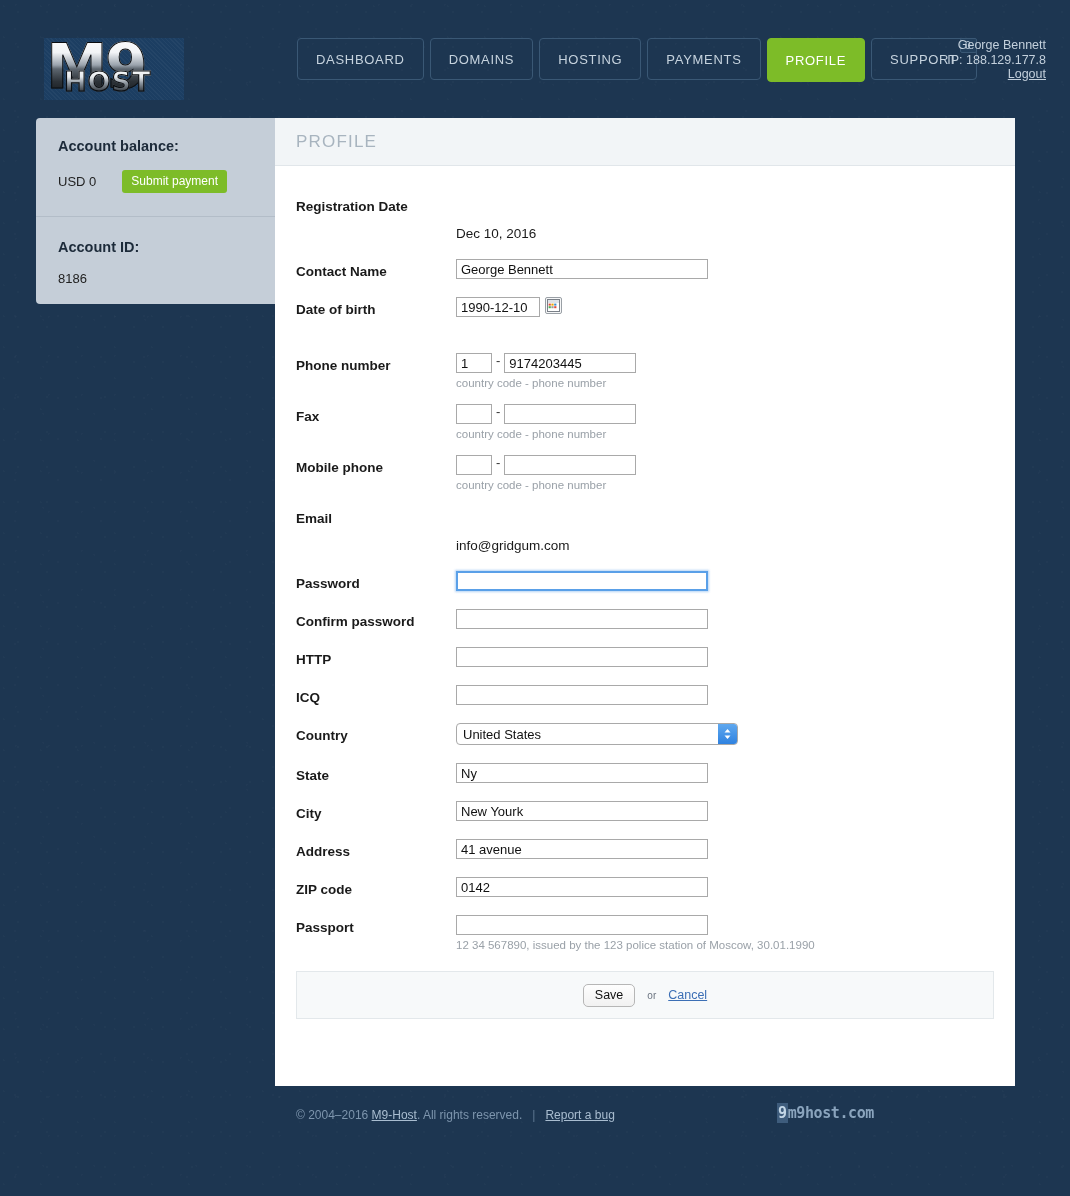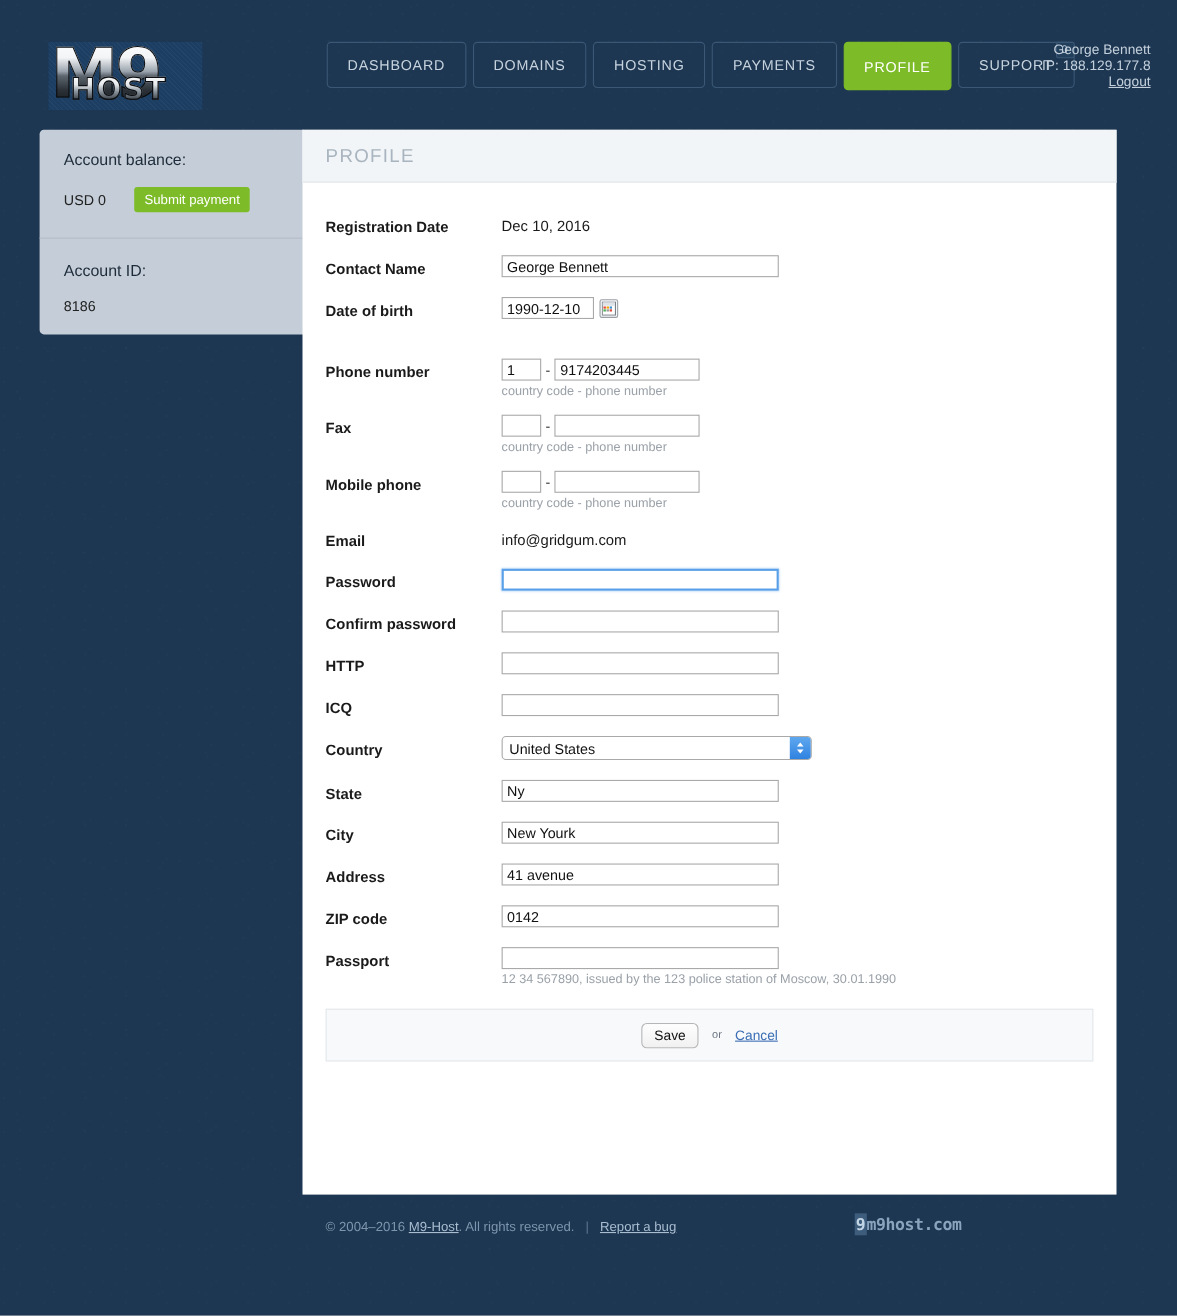--- a/index.html
+++ b/index.html
@@ -97,21 +97,21 @@
   .userinfo a{ color:#c3d0dc; text-decoration:underline; }
 
   
   .sidebar{
     position:absolute; left:36px; top:118px;
     width:240px; height:186px;
     background:#c5ced8;
     border-radius:4px 0 0 4px;
   }
   .sb-block{ padding:20px 22px 0 22px; }
-  .sb-title{ font-size:14.5px; font-weight:normal; color:#1d2b3a; margin:0 0 16px 0; }
+  .sb-title{ font-size:14.5px; font-weight:bold; color:#1d2b3a; margin:0 0 16px 0; }
   .sb-row{ display:flex; align-items:center; gap:26px; font-size:13px; color:#222; }
   .sb-btn{
     background:#7dbc28;
     color:#fff;
     font-size:12px;
     padding:4px 9px 5px 9px;
     border:0; border-radius:3px;
     cursor:pointer;
     font-family:"Liberation Sans", sans-serif;
   }
@@ -142,21 +142,21 @@
 
   .form{ padding:28px 21px 0 21px; }
   .row{ display:flex; margin-bottom:0; }
   .lbl{
     width:160px;
     font-size:13.5px; font-weight:bold; color:#1a1a1a;
     padding-top:5px;
     flex:0 0 160px;
   }
   .fld{ flex:1 1 auto; }
-  .static-val{ font-size:13.5px; color:#1a1a1a; padding-top:4px; }
+  .static-val{ font-size:13.5px; color:#1a1a1a; padding-top:4px;margin-top:28px; }
 
   input[type=text]{
     font-family:"Liberation Sans", sans-serif;
     font-size:13px;
     color:#111;
     height:20px;
     border:1px solid #a9a9a9;
     padding:1px 4px;
     background:#fff;
     border-radius:0;
@@ -171,21 +171,21 @@
     border:2px solid #5aa0e8 !important;
     outline:2px solid #aacdf4;
     outline-offset:-3px;
     box-shadow:0 0 2px 1px rgba(90,160,232,.45);
     height:22px;
     padding:0 3px;
   }
 
   .hint{ font-size:11.5px; color:#9aa1a8; margin-top:4px; }
   .sep{ font-size:13px; color:#333; padding:0 4px; }
-  .inline{ display:flex; align-items:center; }
+  .inline{ display:flex; }
 
   .cal-btn{
     width:17px; height:17px;
     margin-left:5px;
     border:1px solid #9aa0a6;
     border-radius:2px;
     background:#f6f7f8;
     display:inline-flex; align-items:center; justify-content:center;
     cursor:pointer;
     vertical-align:middle;

